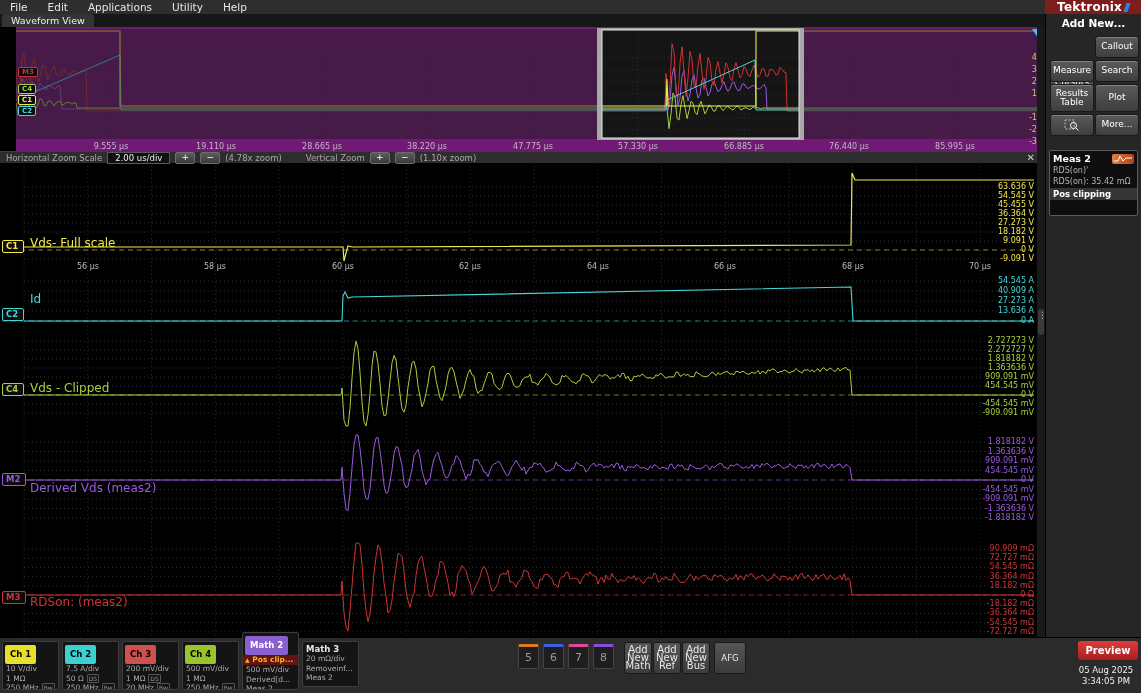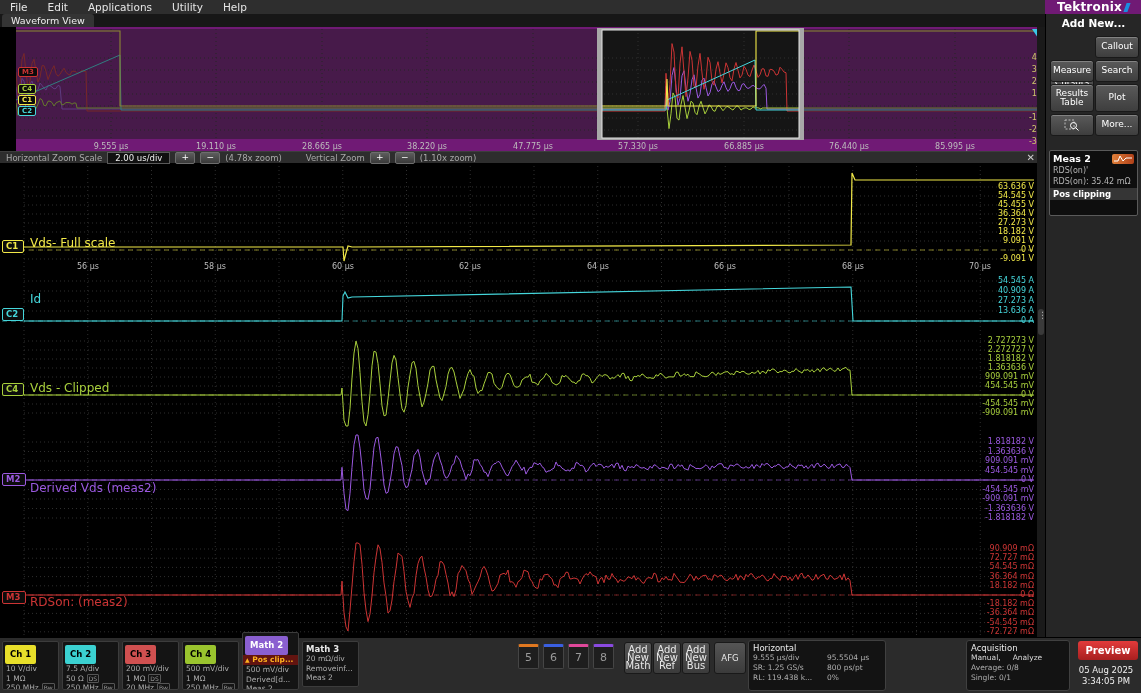--- a/index.html
+++ b/index.html
@@ -1,20 +1,20 @@
 <!DOCTYPE html>
 <html><head>
 <meta charset="utf-8">
 <style>
   html,body{margin:0;padding:0}
   body{position:relative;width:1141px;height:693px;background:#000;overflow:hidden;
        font-family:"DejaVu Sans","Liberation Sans",sans-serif;color:#ddd;-webkit-font-smoothing:antialiased}
   #menubar{position:absolute;left:0;top:0;width:1045px;height:14px;background:#2e2e2e;display:flex;
            align-items:center;gap:20px;padding-left:10px;box-sizing:border-box;font-size:10.5px;color:#e6e6e6}
-  #logo{position:absolute;left:1045px;top:0;width:96px;height:14px;background:#701a75;display:flex;
+  #logo{position:absolute;left:1045px;top:0;width:96px;height:14px;background:#7f1d1d;display:flex;
         align-items:center;justify-content:center;color:#fff;font-weight:bold;font-size:12px;letter-spacing:.2px}
   #logo .slash{display:inline-block;width:4px;height:9px;background:#1c8be0;margin-left:3px;transform:skewX(-20deg)}
   #tabbar{position:absolute;left:0;top:14px;width:1045px;height:13px;background:#171717}
   #tab{position:absolute;left:2px;top:0;height:13px;line-height:13px;padding:0 9px;background:#343434;
        font-size:9.5px;color:#efefef;border-radius:3px 3px 0 0}
   #overview{position:absolute;left:16px;top:27px;width:1045px;height:124px;background:#701a75}
   #zoombar{position:absolute;left:0;top:151px;width:1045px;height:13px;background:#2d2d2d;border-top:1px solid #3d3d3d;
            border-bottom:1px solid #000;box-sizing:border-box;display:flex;align-items:center;gap:5px;
            padding-left:6px;font-size:8.5px;color:#a8a8a8;white-space:nowrap}
   .zvalue{background:#101010;border:1px solid #5a5a5a;color:#eee;padding:0 7px;font-size:8.5px;height:10px;line-height:10px}
@@ -322,50 +322,20 @@
     </div>
     <div id="mrows">
         <div class="mrow">RDS(on)'</div>
         <div class="mrow">RDS(on): 35.42 mΩ</div>
       </div>
     <div class="mhl">Pos clipping</div>
   </div>
 </div>
 
 <div id="bottombar">
-  <div class="bpanel" id="hpanel" style="left:748px;width:138px">
-    <div class="ptitle">Horizontal</div>
-    <div id="hrows">
-        <div class="prow">
-          <span class="c1">9.555 µs/div</span>
-          <span>95.5504 µs</span>
-        </div>
-        <div class="prow">
-          <span class="c1">SR: 1.25 GS/s</span>
-          <span>800 ps/pt</span>
-        </div>
-        <div class="prow">
-          <span class="c1">RL: 119.438 k...</span>
-          <span>0%</span>
-        </div>
-      </div>
-  </div>
-  <div class="bpanel" id="apanel" style="left:966px;width:104px">
-    <div class="ptitle">Acquisition</div>
-    <div class="prow" style="gap:12px;color:#d8d8d8">
-      <span>Manual,</span>
-      <span>Analyze</span>
-    </div>
-    <div class="prow">
-        <span>Average: 0/8</span>
-      </div>
-    <div class="prow">
-        <span>Single: 0/1</span>
-      </div>
-  </div>
   <div id="preview">Preview</div>
   <div id="dt">
     <div>05 Aug 2025</div>
     <div>3:34:05 PM</div>
   </div>
 <div class="chbadge" style="left: 2px; top: 3px; height: 49px;"><div class="chip" style="background: rgb(232, 223, 42);">Ch 1</div><div class="chrow"><span>10 V/div</span></div><div class="chrow"><span>1 MΩ</span></div><div class="chrow"><span>250 MHz</span><span class="tag">Bw</span></div></div>
     <div class="chbadge" style="left: 62px; top: 3px; height: 49px;"><div class="chip" style="background: rgb(59, 209, 209);">Ch 2</div><div class="chrow"><span>7.5 A/div</span></div><div class="chrow"><span>50 Ω</span><span class="tag">DS</span></div><div class="chrow"><span>250 MHz</span><span class="tag">Bw</span></div></div>
     <div class="chbadge" style="left: 122px; top: 3px; height: 49px;"><div class="chip" style="background: rgb(208, 80, 80);">Ch 3</div><div class="chrow"><span>200 mV/div</span></div><div class="chrow"><span>1 MΩ</span><span class="tag">DS</span></div><div class="chrow"><span>20 MHz</span><span class="tag">Bw</span></div></div>
     <div class="chbadge" style="left: 182px; top: 3px; height: 49px;"><div class="chip" style="background: rgb(154, 196, 46);">Ch 4</div><div class="chrow"><span>500 mV/div</span></div><div class="chrow"><span>1 MΩ</span></div><div class="chrow"><span>250 MHz</span><span class="tag">Bw</span></div></div>
     <div class="chbadge" style="left: 242px; top: -6px; height: 58px;"><div class="chip" style="background: rgb(138, 95, 208); color: rgb(255, 255, 255);">Math 2</div><div class="warnrow"><span style="font-size: 6px;">▲</span><span> Pos clip...</span></div><div class="chrow">500 mV/div</div><div class="chrow">Derived[d...</div><div class="chrow">Meas 2</div></div>

